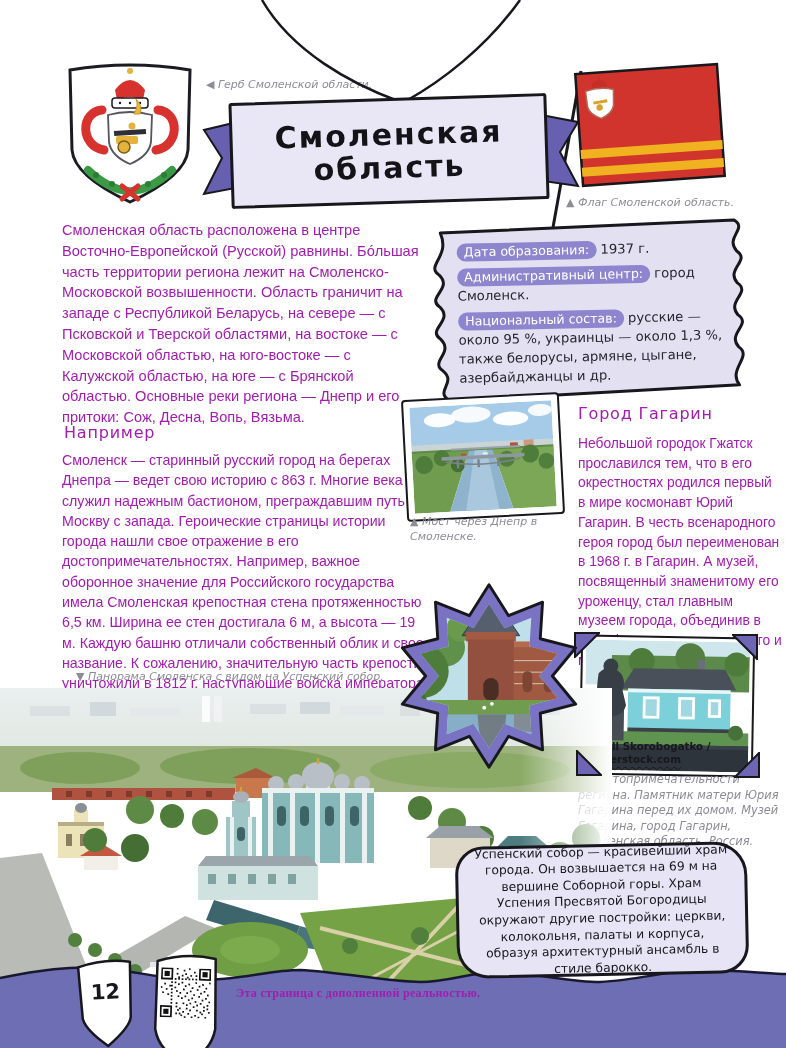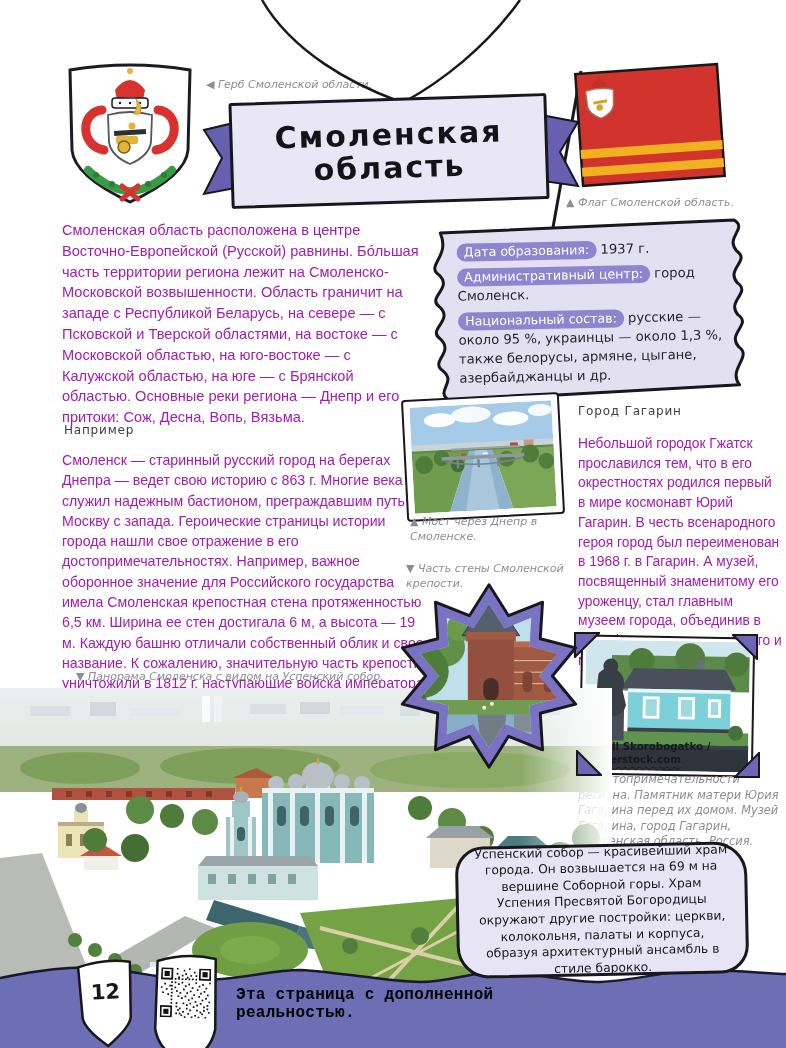--- a/index.html
+++ b/index.html
@@ -9,42 +9,42 @@
   
   .coat-caption,.flag-caption,.photo-caption{font-family:"DejaVu Sans",sans-serif;font-style:italic;
         font-size:11px;line-height:14.5px;color:#8c8c95;}
   .plaque{position:absolute;left:230px;top:98px;width:312px;height:100px;background:#e9e6f6;
         border:3px solid #17171c;border-radius:3px;transform:rotate(-1.8deg);
         display:flex;flex-direction:column;align-items:center;justify-content:center;z-index:3;}
   .plaque .t1,.plaque .t2{font-family:"DejaVu Sans",sans-serif;font-weight:700;color:#141418;
         font-size:30px;line-height:33px;letter-spacing:2px;}
   
   .body-text{font-size:14.6px;line-height:20.8px;color:#a21caf;}
-  .hand-head{font-family:"DejaVu Sans",sans-serif;font-size:12px;letter-spacing:.8px;color:#404040;}
+  .hand-head{font-family:"DejaVu Sans",sans-serif;font-size:16px;letter-spacing:.8px;color:#a21caf;}
   
   .ticket{position:absolute;left:424px;top:220px;width:330px;height:186px;transform:rotate(-1.2deg);}
   .ticket-content{position:absolute;left:34px;top:14px;width:264px;font-family:"DejaVu Sans",sans-serif;}
   .ticket-content p{margin:6px 0;font-size:13.2px;line-height:19px;color:#26262e;}
   .chip{background:#8d86cf;color:#ffffff;border-radius:9px;padding:1px 7px 2px;font-size:12.6px;}
   
   .bridge{position:absolute;left:404px;top:396px;width:158px;height:122px;background:#ffffff;
         border:2.5px solid #17171c;border-radius:4px;transform:rotate(-3deg);padding:6px;box-sizing:border-box;}
   .gphoto{position:absolute;left:580px;top:636px;width:174px;height:140px;background:#ffffff;
         border:2px solid #17171c;border-radius:5px;transform:rotate(1deg);padding:3px;box-sizing:border-box;}
   .corner{position:absolute;width:26px;height:26px;z-index:2;}
   .credit{font-family:"DejaVu Sans",sans-serif;font-weight:700;font-size:10.3px;line-height:13px;color:#17171c;}
   .credit .wavy{text-decoration:underline wavy 1px;text-underline-offset:3px;}
   
   .bubble{position:absolute;left:456px;top:844px;width:292px;height:132px;background:#e7e4f5;
         border:3px solid #17171c;border-radius:28px 34px 28px 32px;transform:rotate(-1.2deg);
         display:flex;align-items:center;justify-content:center;z-index:6;box-sizing:border-box;padding:10px 16px;}
   .bubble div{font-family:"DejaVu Sans",sans-serif;font-size:12.3px;line-height:16.6px;text-align:center;color:#17171c;}
   
   .footer-text{position:absolute;left:236px;top:986px;width:340px;z-index:7;
-        font-family:Liberation Mono, monospace;font-weight:700;font-size:16px;letter-spacing:.3px;color:#000000;}
+        font-family:Liberation Serif, serif;font-weight:700;font-size:12px;letter-spacing:.3px;color:#a21caf;}
   .tab-num{position:absolute;left:74px;top:956px;width:64px;height:94px;z-index:8;transform:rotate(-3deg);}
   .tab-num .num{position:absolute;left:0;top:24px;width:100%;text-align:center;
         font-family:"DejaVu Sans",sans-serif;font-weight:700;font-size:21px;color:#17171c;}
   .qr-tag{position:absolute;left:146px;top:948px;width:78px;height:118px;z-index:8;transform:rotate(2deg);}
 </style>
 </head>
 <body>
 
 <div class="page">
 
@@ -149,21 +149,20 @@
       <rect x="30" y="51" width="84" height="3.5" fill="#8f98a0"></rect>
       <rect x="45" y="55" width="2.5" height="8" fill="#7b848c"></rect>
         <rect x="66" y="55" width="2.5" height="8" fill="#7b848c"></rect>
         <rect x="86" y="55" width="2.5" height="8" fill="#7b848c"></rect>
       <path d="M34,56 Q72,64 110,56" fill="none" stroke="#7b848c" stroke-width="1.5"></path>
       <rect x="50" y="48.5" width="5" height="2" fill="#cc4444"></rect>
         <rect x="72" y="48.5" width="5" height="2" fill="#eeeeee"></rect>
     </svg>
   </div>
   <div class="abs photo-caption" style="left:410px;top:515px;width:150px">▲ Мост через Днепр в Смоленске.</div>
-  <div class="abs photo-caption" style="left:406px;top:562px;width:165px">▼ Часть стены Смоленской крепости.</div>
 
   <svg class="abs" style="left:390px;top:580px;z-index:5" width="198" height="192" viewBox="0 0 200 200">
     <defs>
       <clipPath id="starClip">
         <path d="M100,5 L120.4,37.2 L155.8,23.1 L153.4,61.2 L190.3,70.6 L166,100 L190.3,129.4 L153.4,138.8 L155.8,176.9 L120.4,162.8 L100,195 L79.6,162.8 L44.2,176.9 L46.6,138.8 L9.7,129.4 L34,100 L9.7,70.6 L46.6,61.2 L44.2,23.1 L79.6,37.2 Z" transform="translate(21,21) scale(0.79)"></path>
       </clipPath>
     </defs>
     <path d="M100,5 L120.4,37.2 L155.8,23.1 L153.4,61.2 L190.3,70.6 L166,100 L190.3,129.4 L153.4,138.8 L155.8,176.9 L120.4,162.8 L100,195 L79.6,162.8 L44.2,176.9 L46.6,138.8 L9.7,129.4 L34,100 L9.7,70.6 L46.6,61.2 L44.2,23.1 L79.6,37.2 Z" fill="#7a72c2" stroke="#17171c" stroke-width="3" stroke-linejoin="round"></path>
     <g clip-path="url(#starClip)">
       <rect width="200" height="200" fill="#bfdfe9"></rect>

